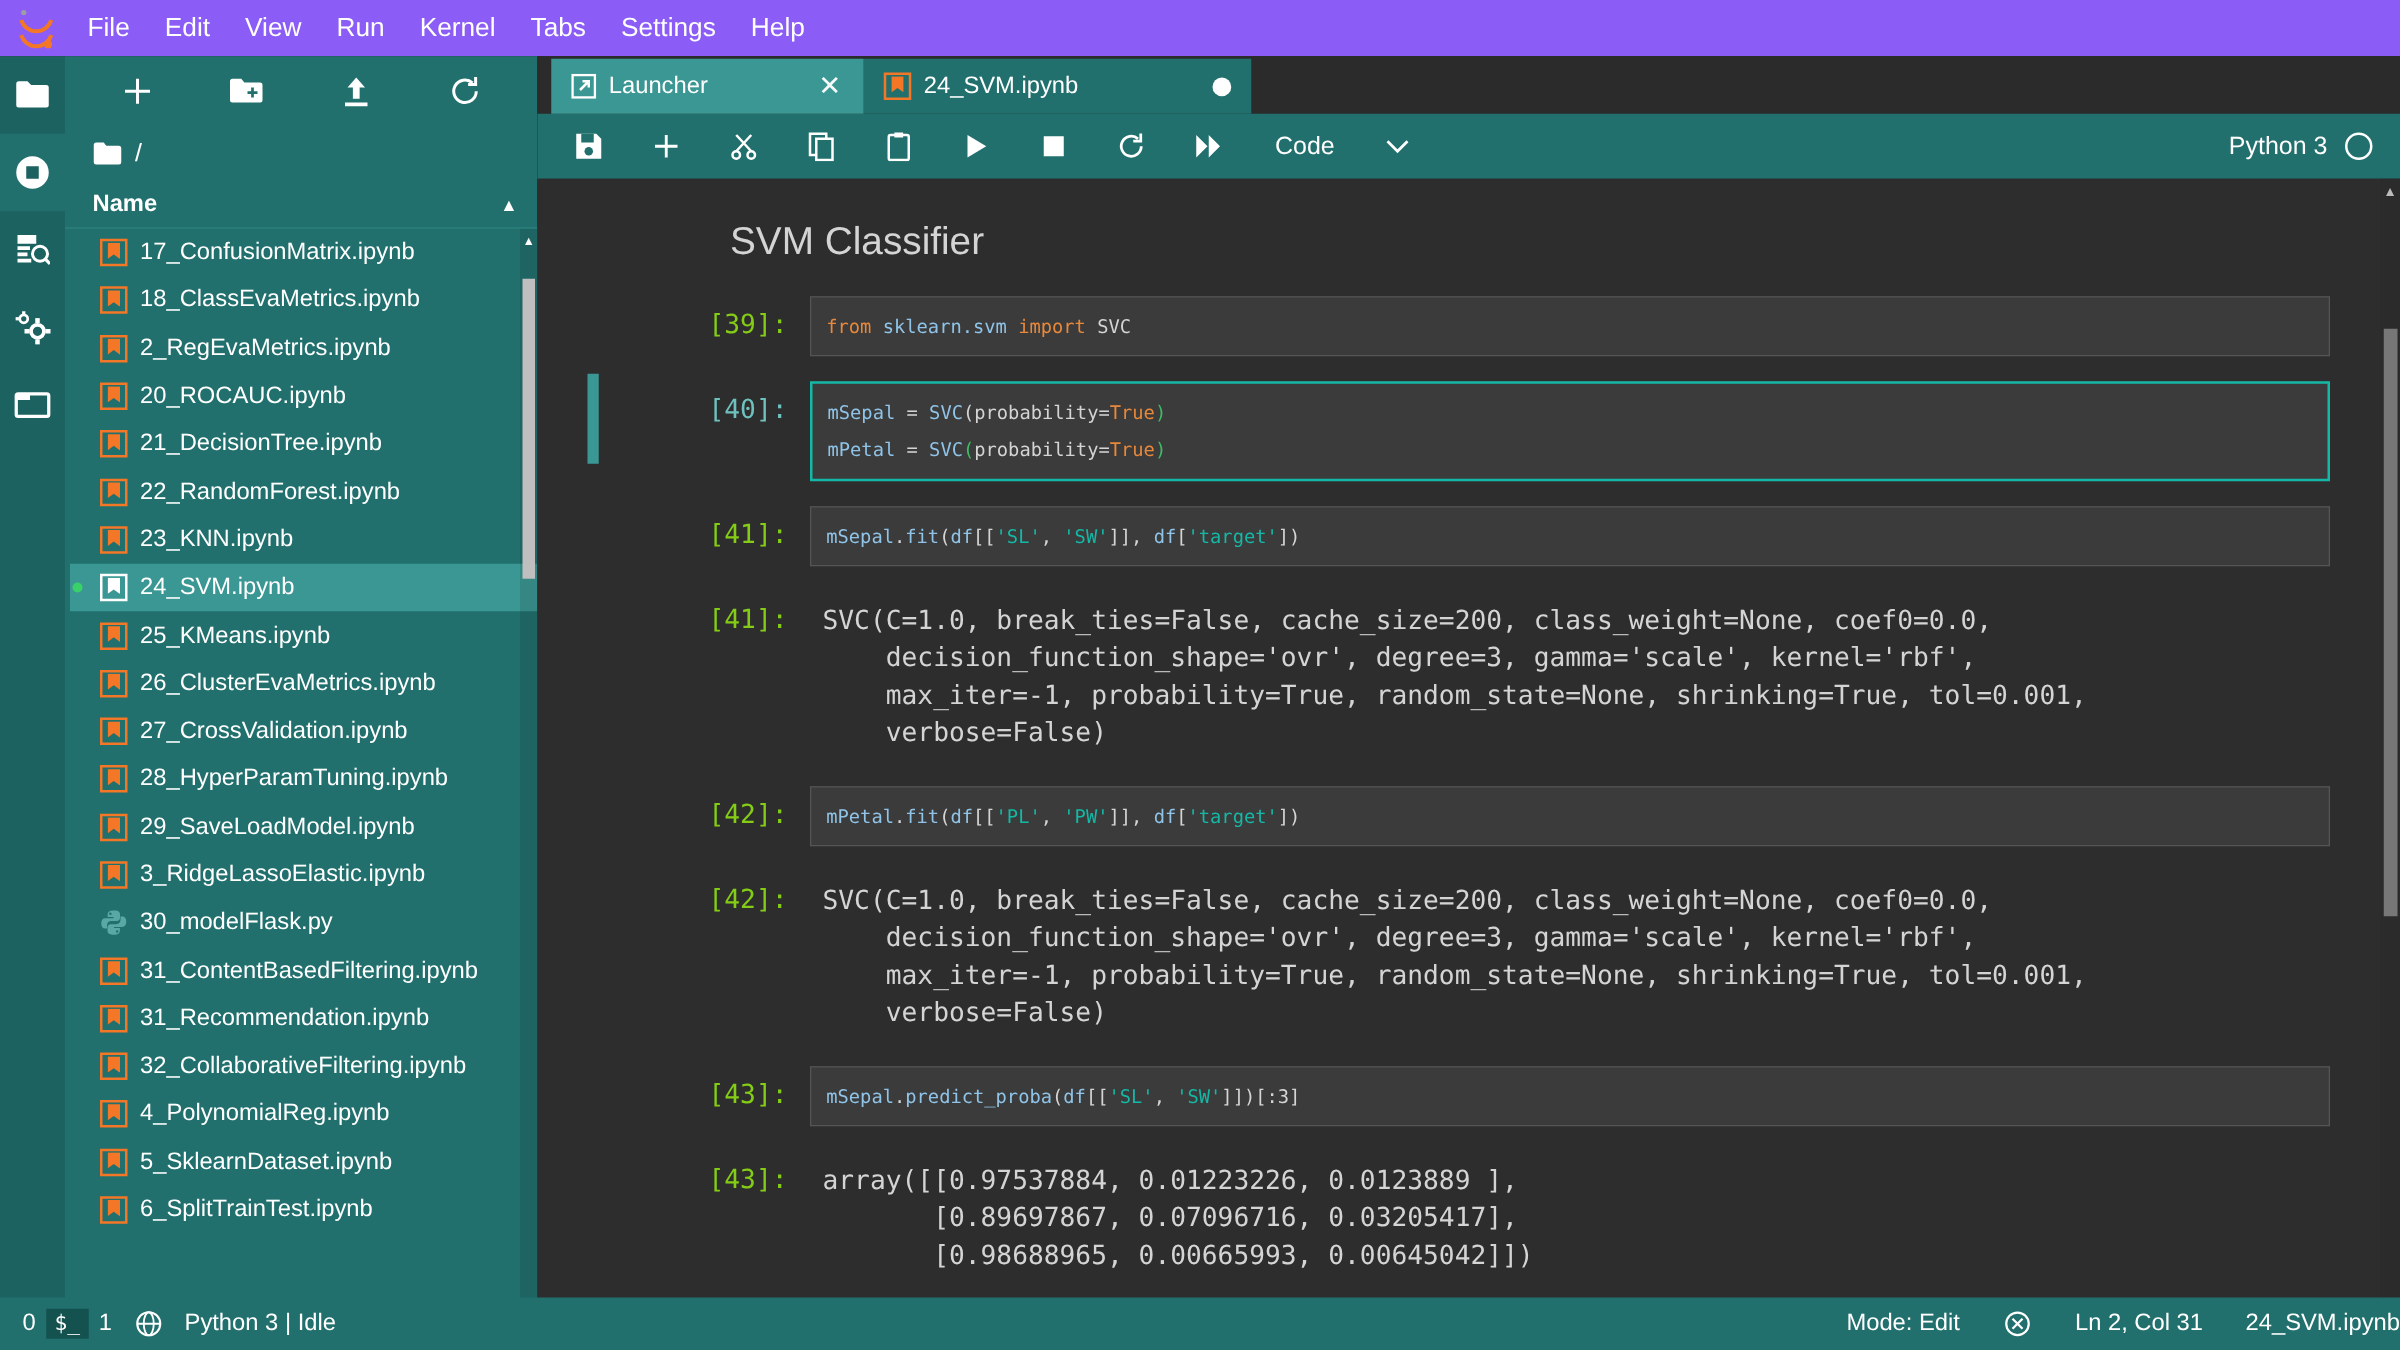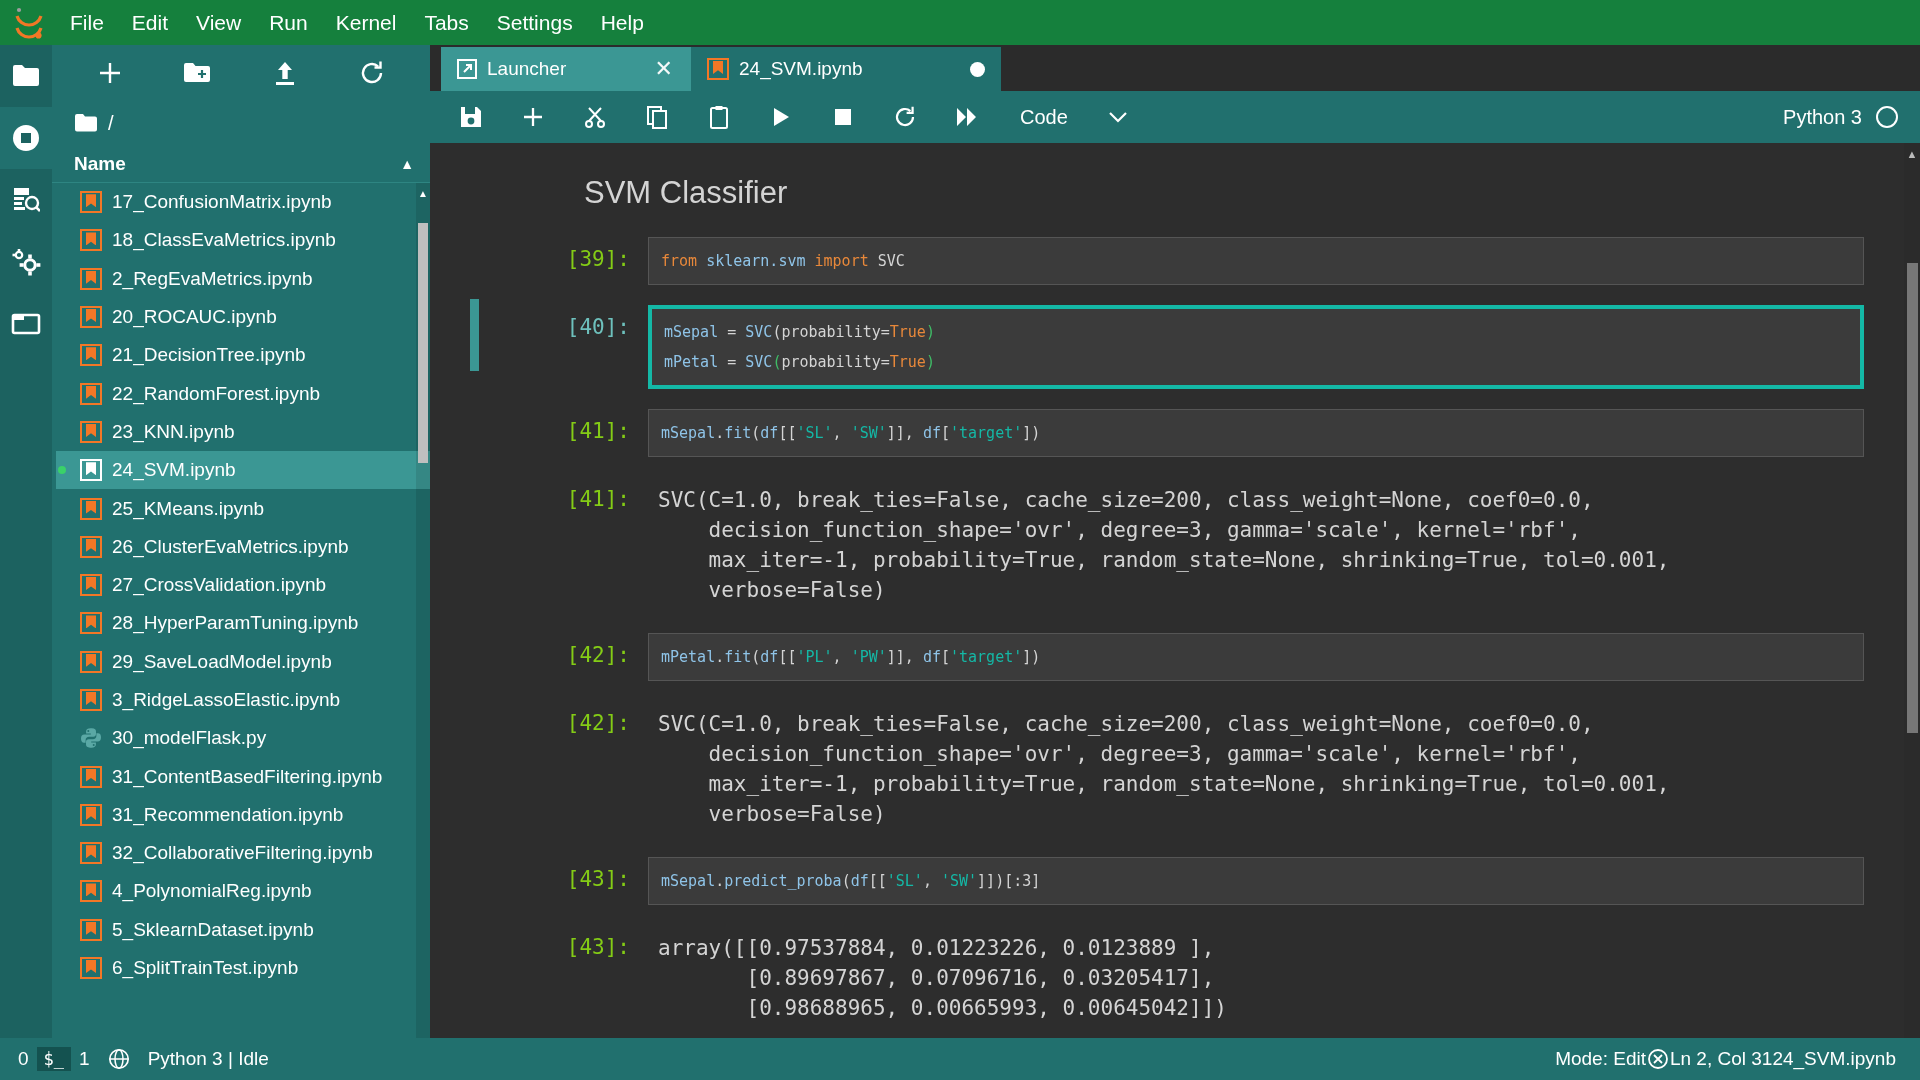--- a/index.html
+++ b/index.html
@@ -10,21 +10,21 @@
     font-family: "Liberation Sans", sans-serif;
   }
   body { position: relative; }
 
   
   
 
   
   #menubar {
     position: absolute; left: 0; top: 0; width: 1920px; height: 45px;
-    background: #15803d;
+    background: #8b5cf6;
     display: flex; 
   }
   #jp-logo { width: 56px; height: 45px; position: relative; flex: 0 0 56px; }
   #jp-logo svg { position: absolute; left: 14px; top: 6px; }
   .menu-item {
     color: #ffffff; font-size: 21px; padding: 0 14px; line-height: 45px;
     cursor: pointer; white-space: nowrap;
   }
 
   
@@ -169,21 +169,21 @@
     font-family: "DejaVu Sans Mono", monospace; font-size: 21px; color: #84cc16;
     white-space: nowrap;
   }
   .prompt.in-active { color: #6ec1bd; }
   .input-box {
     flex: 1 1 auto; background: #3b3b3b; border: 1px solid #555;
     padding: 8px 12px;
     font-family: "DejaVu Sans Mono", monospace; font-size: 15px; line-height: 30px;
     color: #d4d4d4; white-space: pre; overflow: hidden;
   }
-  .input-box.active { border: 4px solid #14b8a6; }
+  .input-box.active { border: 2px solid #14b8a6; }
   .output-box {
     flex: 1 1 auto; padding: 8px 0 8px 10px;
     font-family: "DejaVu Sans Mono", monospace; font-size: 21px; line-height: 30px;
     color: #d4d4d4; white-space: pre; overflow: hidden;
   }
   
   .tk-kw  { color: #e8883a; }   
   .tk-nm  { color: #8fc4e8; }   
   .tk-fn  { color: #8fc4e8; }
   .tk-str { color: #14b8a6; }
@@ -209,21 +209,21 @@
   #nbscroll .arw.up { top: 2px; }
   #nbscroll .arw.dn { bottom: 2px; }
 
   
   #statusbar {
     position: absolute; left: 0; bottom: 0; width: 1920px; height: 42px;
     background: #21706e; color: #ffffff; font-size: 19px;
     display: flex; align-items: center;
   }
   .sb-left { display: flex; align-items: center; gap: 18px; padding-left: 18px; }
-  .sb-right { margin-left: auto; display: flex; padding-right: 24px; }
+  .sb-right { margin-left: auto; display: flex; gap: 34px; }
   .sb-item { display: flex; align-items: center; gap: 8px; cursor: pointer; white-space: nowrap; }
   .sb-term { background: #145250; padding: 2px 7px; font-family: "DejaVu Sans Mono", monospace;
              font-size: 17px; }
 </style>
 </head>
 <body>
 
 <div id="menubar">
   <div id="jp-logo">
     <svg width="30" height="34" viewBox="0 0 30 34">

